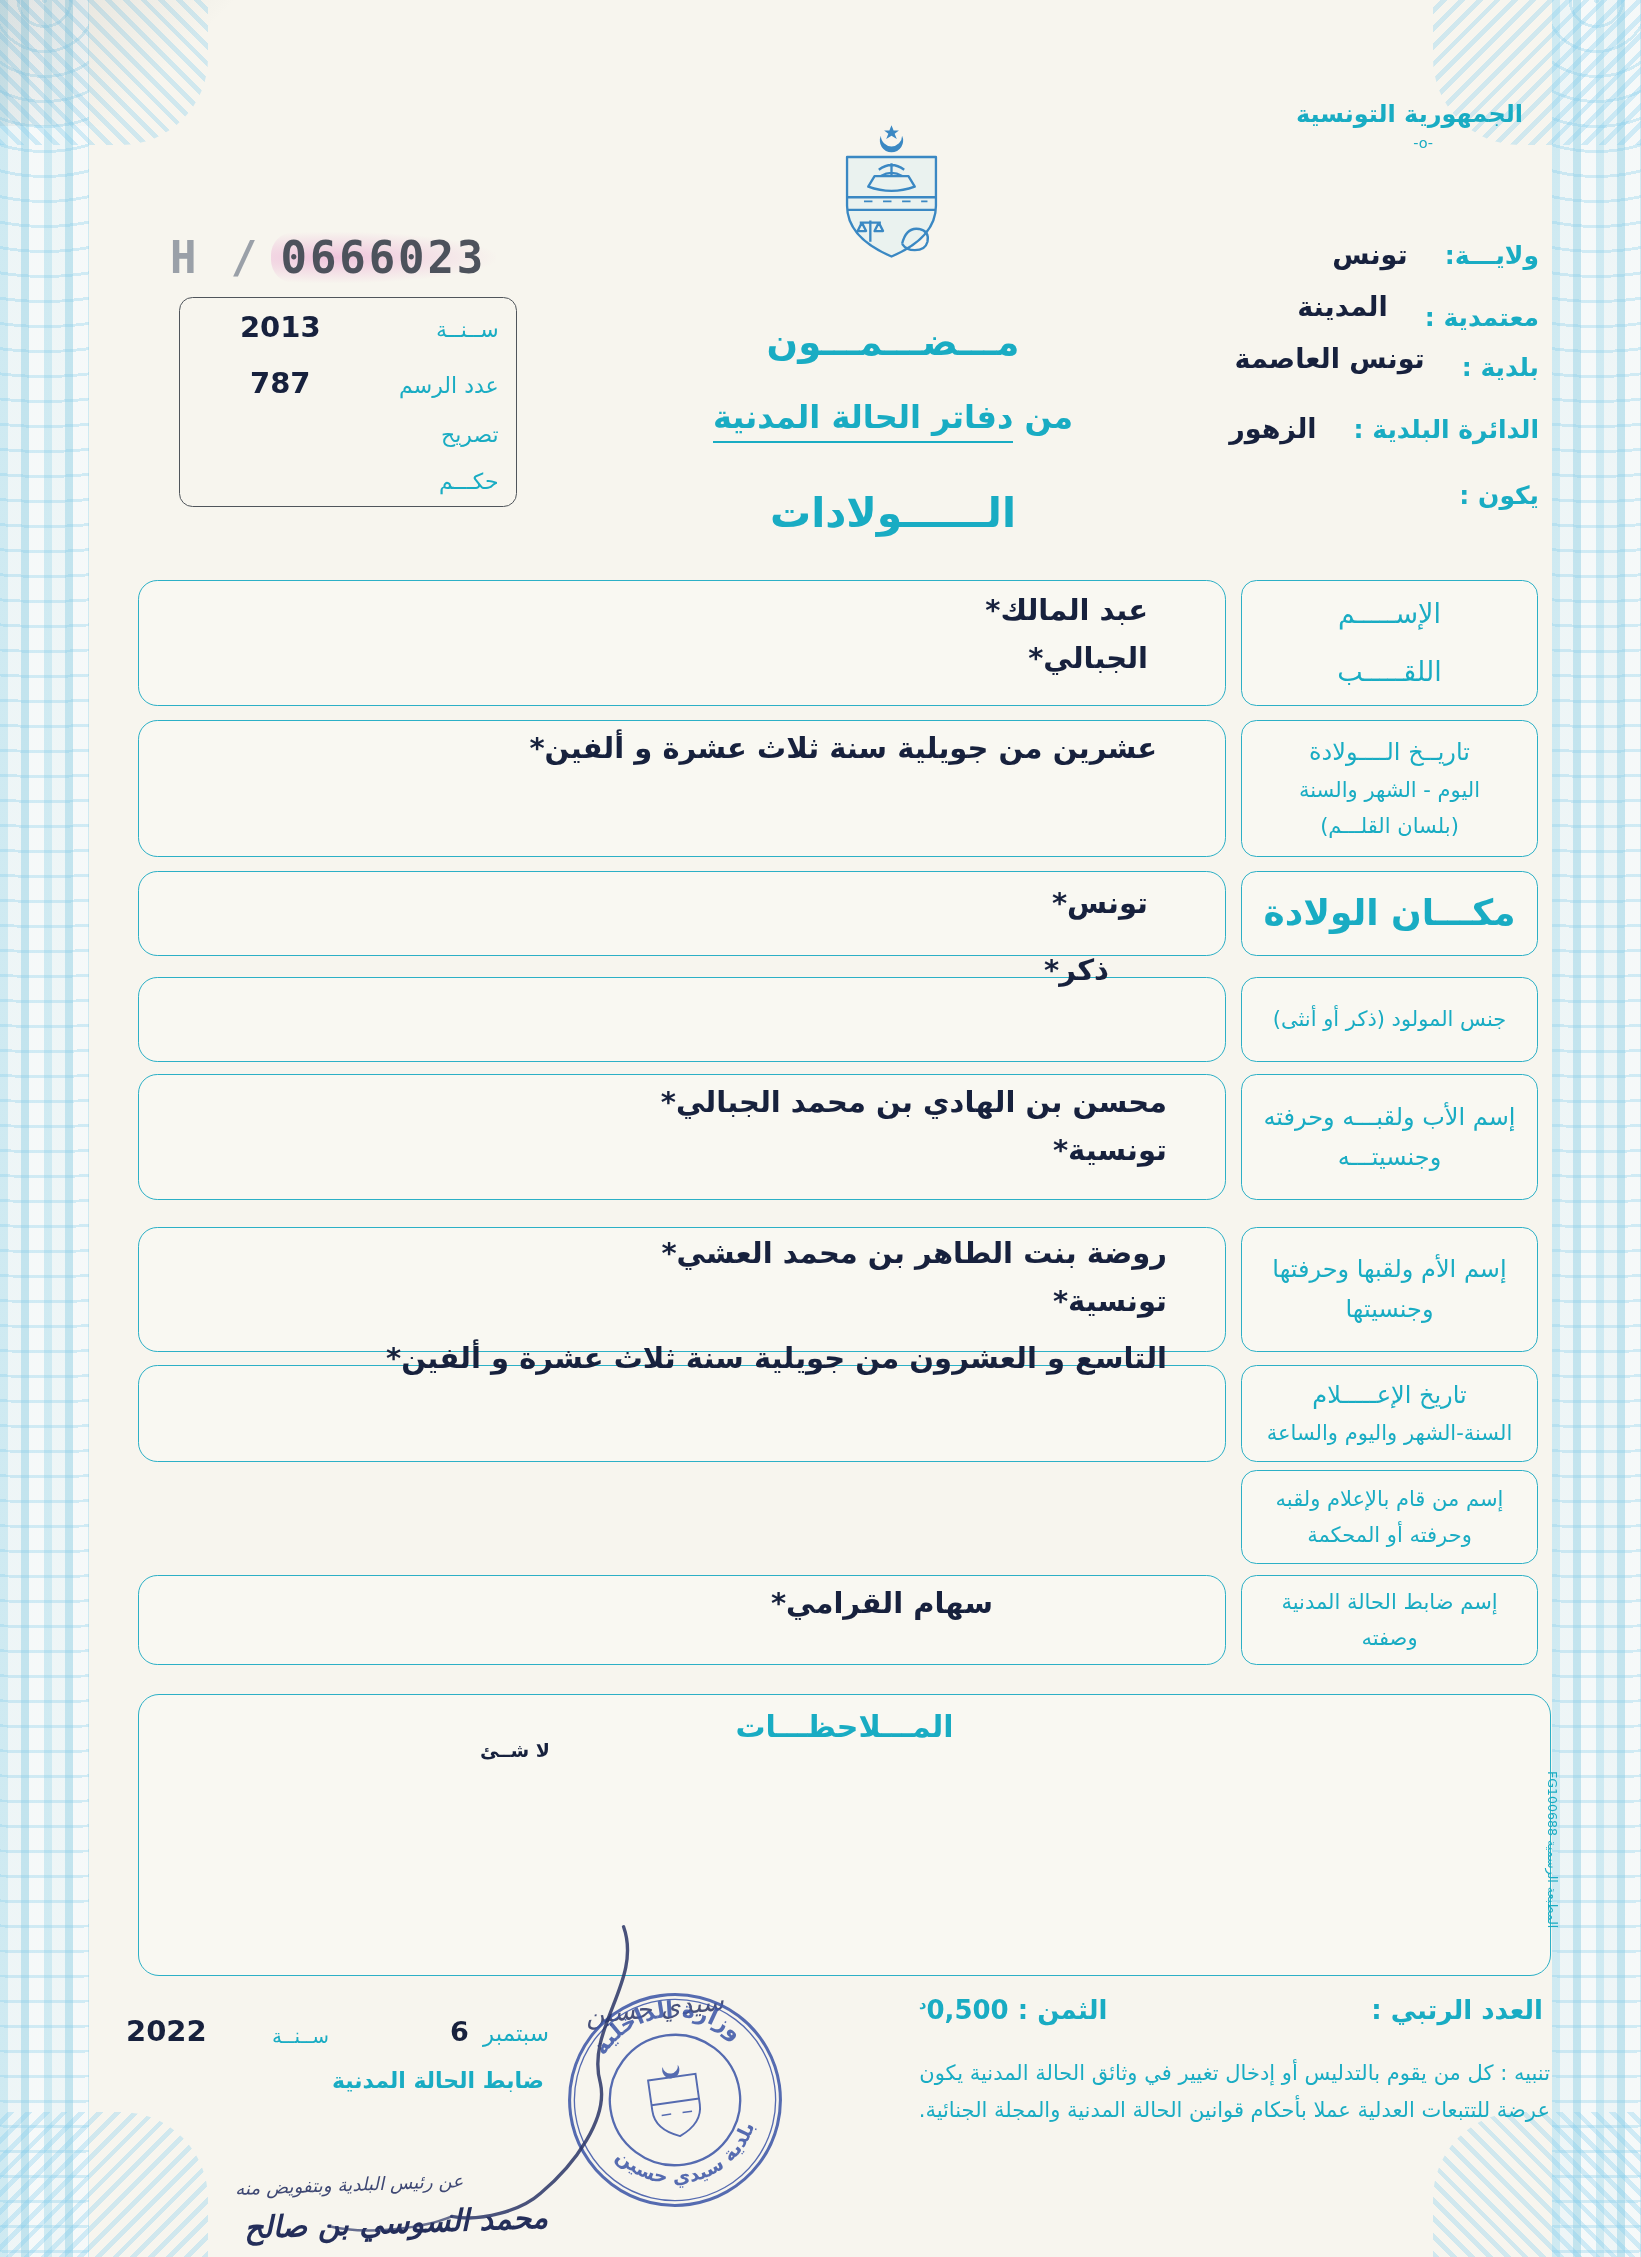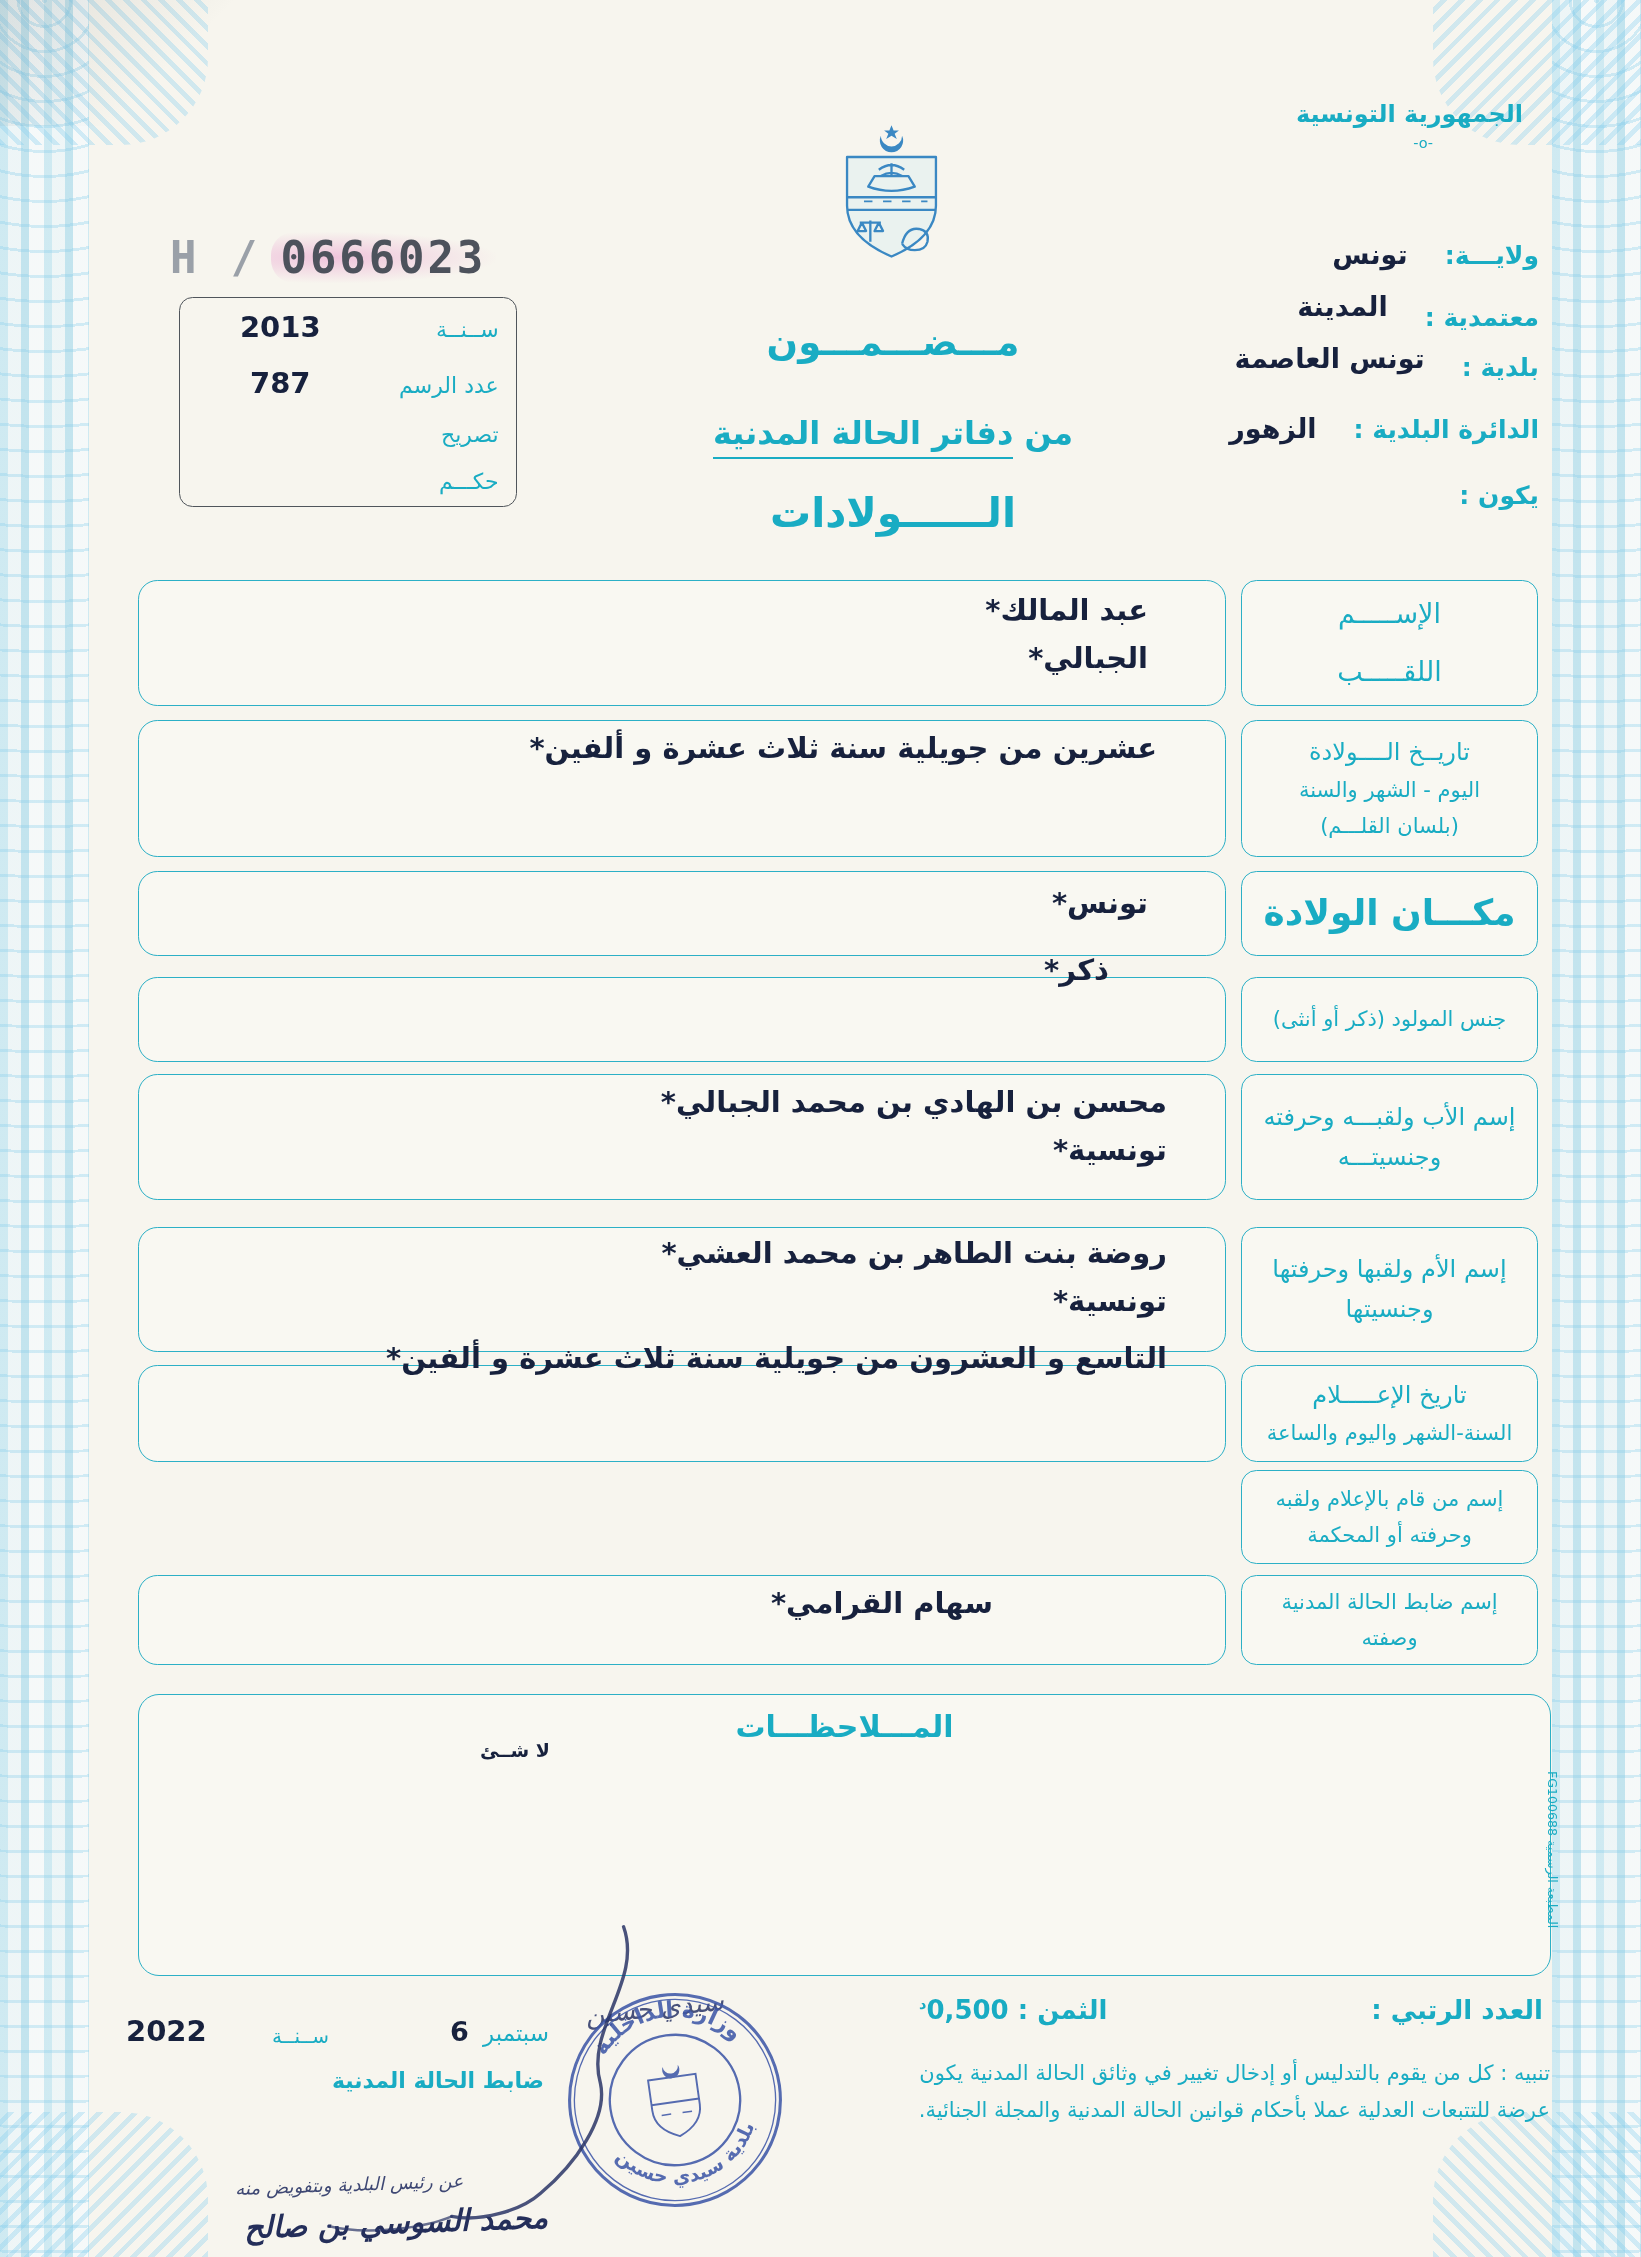--- a/index.html
+++ b/index.html
@@ -52,21 +52,21 @@
     color:#19acc3; font-size:24px; font-weight:bold; }
   .republic-mark { position:absolute; right:208px; top:135px; color:#19acc3; font-size:14.5px; }
   .admin-row { position:absolute; direction:rtl; white-space:nowrap; }
   .admin-label { color:#19acc3; font-size:25px; font-weight:bold; }
   .admin-value { color:#17213d; font-size:27px; font-weight:bold; margin-inline-start:37px; }
 
   
   .title1, .title2, .title3 { position:absolute; left:666px; width:454px; text-align:center;
     color:#19acc3; font-weight:bold; direction:rtl; }
   .title1 { top:321px; font-size:37px; letter-spacing:1.9px; }
-  .title2 { top:398px; font-size:32px;margin-top:16px; }
+  .title2 { top:398px; font-size:32px; }
   .title2 .u { border-bottom:2.9px solid #19acc3; padding-bottom:4.8px; }
   .title3 { top:489px; font-size:41px; }
 
   
   .emblem { position:absolute; left:828px; top:108px; width:127px; height:170px; opacity:.92; }
 
   
   .row { position:absolute; left:138px; width:1400px; }
   .vbox { position:absolute; left:0; top:0; width:1088px; height:100%;
     border:1.9px solid #2cb0c6; border-radius:19.3px; background:rgba(255,255,255,.28); }

